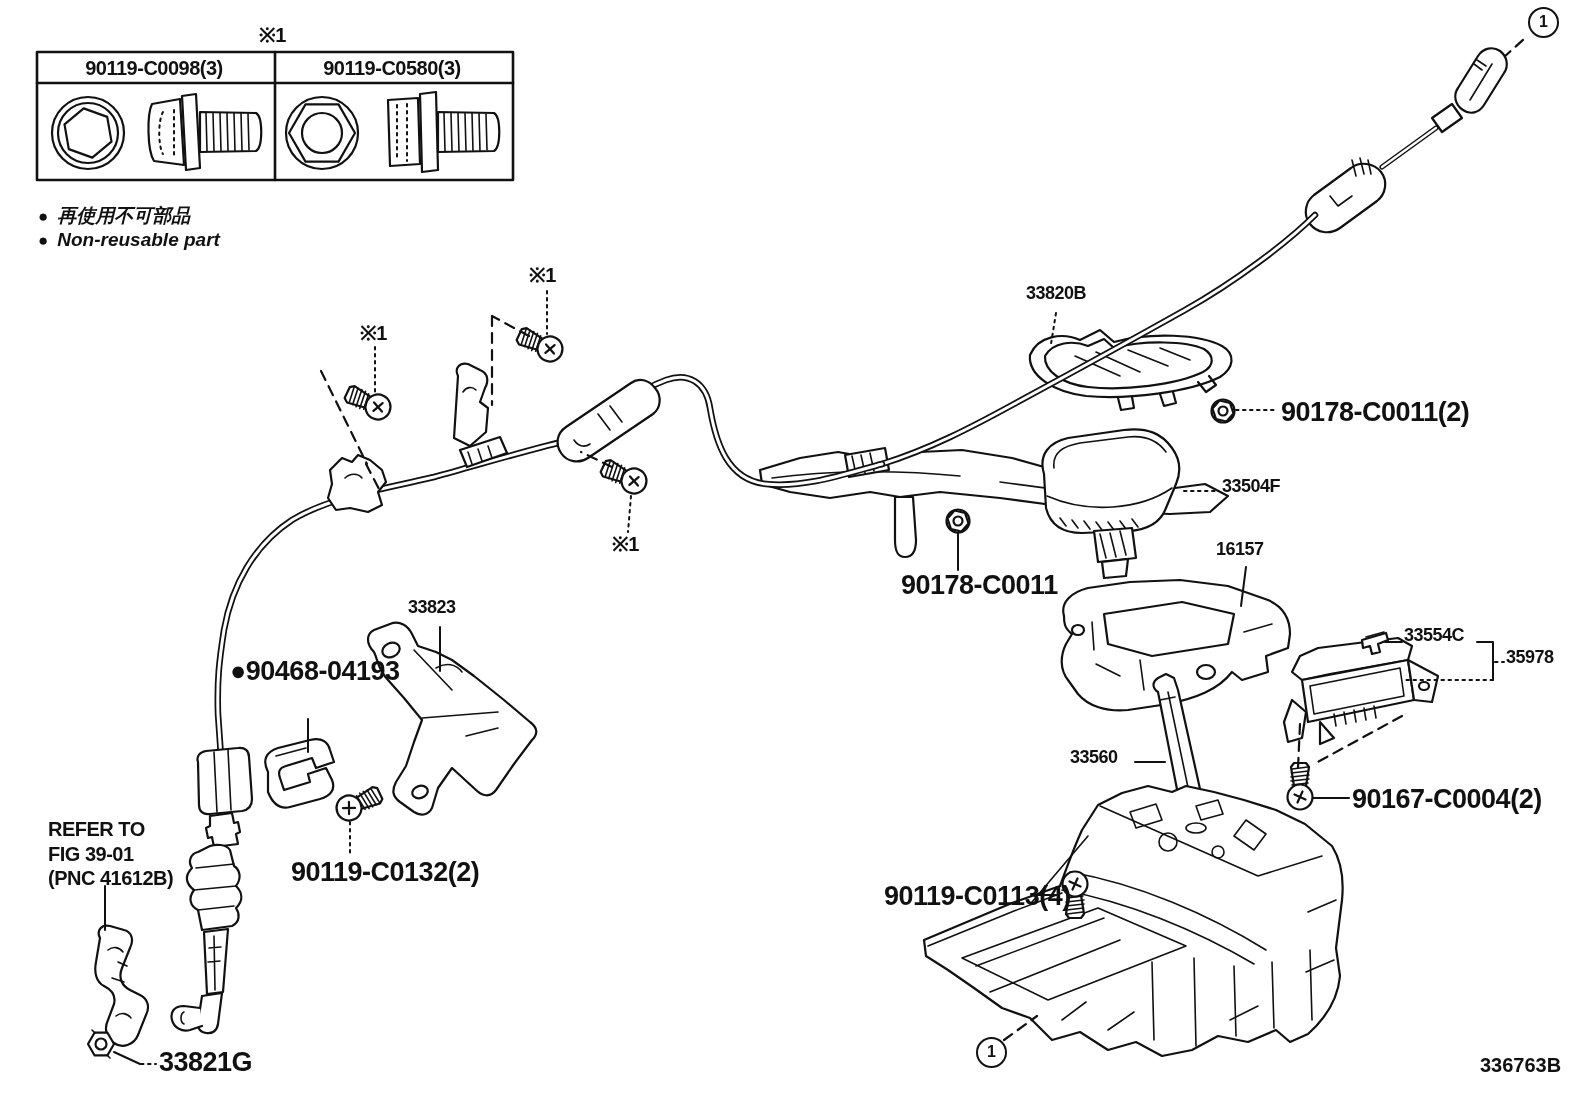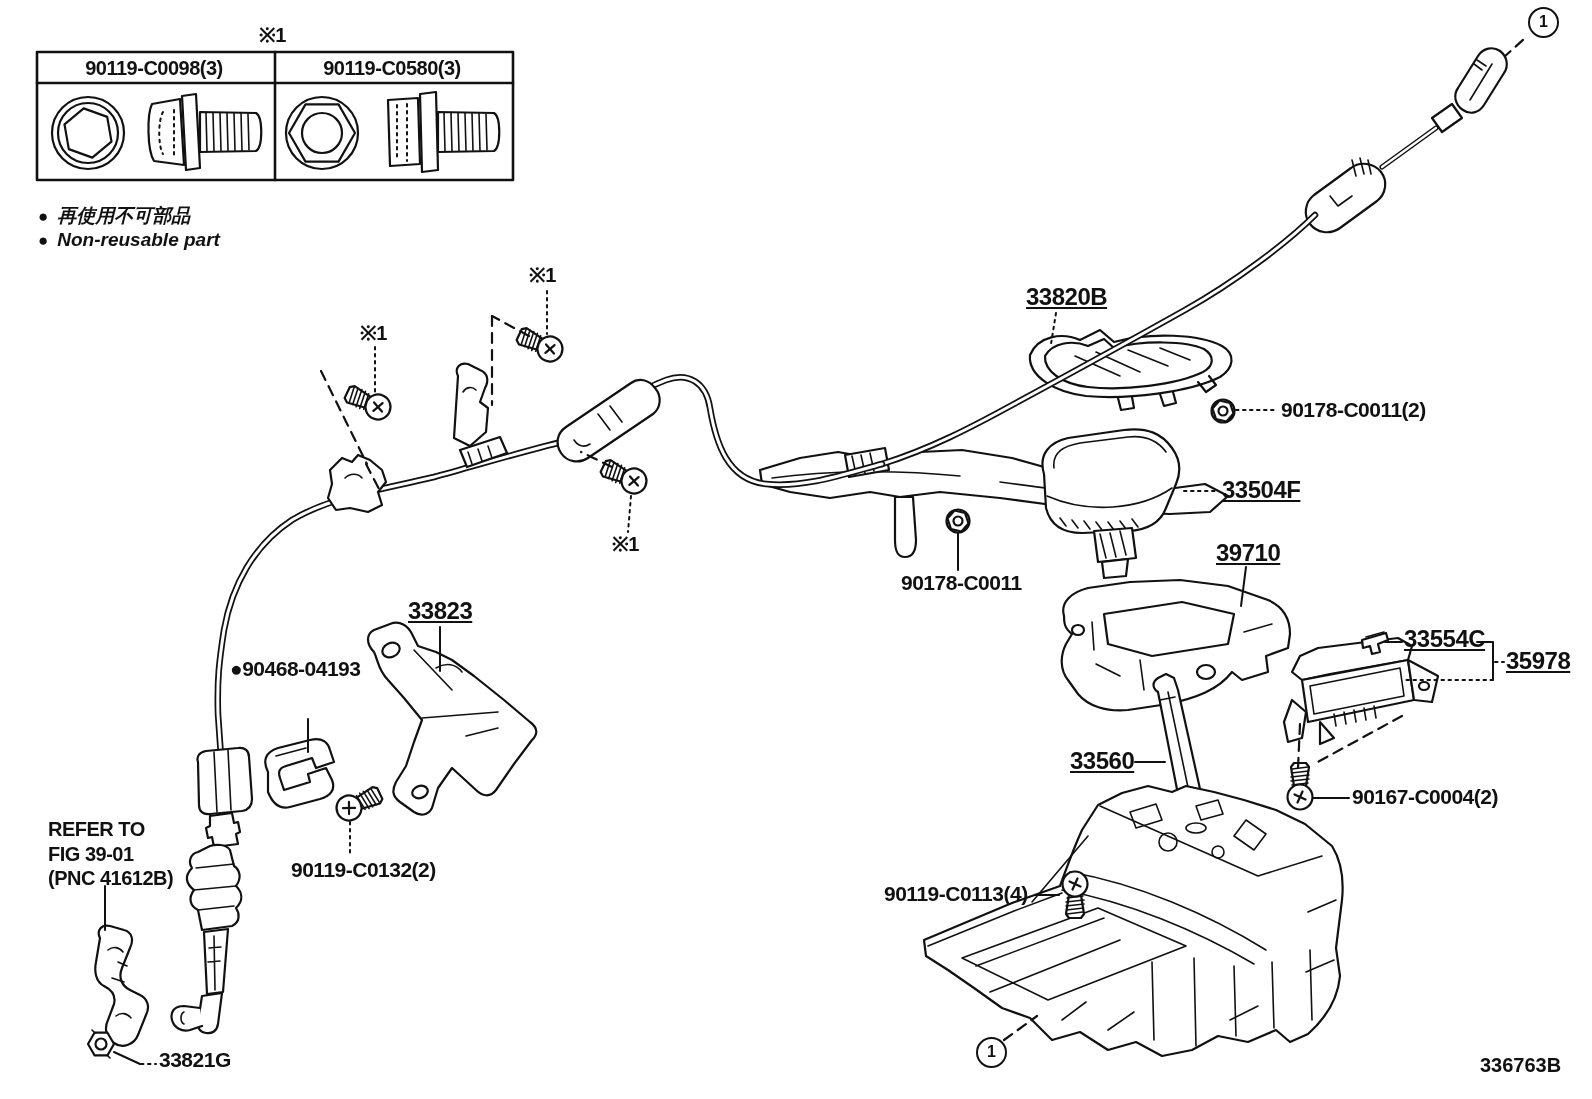--- a/index.html
+++ b/index.html
@@ -10,23 +10,23 @@
   .wf{fill:#fff;}
   .thin{stroke-width:1.6;}
   .case{stroke-width:6.5;}
   .core{stroke:#fff;stroke-width:3;}
   .case2{stroke-width:5.2;}
   .core2{stroke:#fff;stroke-width:2.2;}
   .ld{stroke-width:2;}
   .dot{stroke-dasharray:2.5 4.5;stroke-width:2;}
   .dash{stroke-dasharray:10 7;stroke-width:2.2;}
   .tbl{stroke-width:2.6;}
-  .lbl{position:absolute;font-weight:bold;font-size:21px;line-height:1.1;
+  .lbl{position:absolute;font-weight:bold;font-size:27px;line-height:1.1;
        letter-spacing:-0.5px;white-space:nowrap;}
-  .fs22{font-size:24px;text-decoration:underline;}
+  .fs22{font-size:18px;}
   .fs20{font-size:20px;}
   .fs17{font-size:20px;font-weight:600;letter-spacing:0;}
   .hdr{position:absolute;width:234px;text-align:center;font-weight:bold;font-size:20px;
        letter-spacing:-0.5px;white-space:nowrap;}
   .legend-row{position:absolute;font-weight:bold;font-size:19px;white-space:nowrap;font-style:italic;}
   .legend-row .b{font-size:17px;margin-right:9px;}
   .circ{position:absolute;width:27px;height:27px;border:2.5px solid #111;border-radius:50%;
         text-align:center;line-height:26px;font-weight:bold;font-size:16px;background:#fff;}
 </style>
 </head>
@@ -280,21 +280,21 @@
   <div class="legend-row" style="left:38px;top:203px"><span class="b">●</span><span>再使用不可部品</span></div>
   <div class="legend-row" style="left:38px;top:229px"><span class="b">●</span><span>Non-reusable part</span></div>
 
   <div class="lbl fs20" style="left:360px;top:322px">※1</div>
   <div class="lbl fs20" style="left:529px;top:264px">※1</div>
   <div class="lbl fs20" style="left:612px;top:533px">※1</div>
 
   <div class="lbl fs22" style="left:1026px;top:284px">33820B</div>
   <div class="lbl" style="left:1281px;top:398px">90178-C0011(2)</div>
   <div class="lbl fs22" style="left:1222px;top:477px">33504F</div>
-  <div class="lbl fs22" style="left:1216px;top:540px">39710</div>
+  <div class="lbl fs22" style="left:1216px;top:540px">16157</div>
   <div class="lbl" style="left:901px;top:571px">90178-C0011</div>
   <div class="lbl fs22" style="left:1404px;top:626px">33554C</div>
   <div class="lbl fs22" style="left:1506px;top:648px">35978</div>
   <div class="lbl fs22" style="left:1070px;top:748px">33560</div>
   <div class="lbl" style="left:1352px;top:785px">90167-C0004(2)</div>
   <div class="lbl" style="left:884px;top:882px">90119-C0113(4)</div>
   <div class="lbl fs22" style="left:408px;top:598px">33823</div>
   <div class="lbl" style="left:230px;top:657px"><span>●</span><span>90468-04193</span></div>
   <div class="lbl" style="left:291px;top:858px">90119-C0132(2)</div>
 

